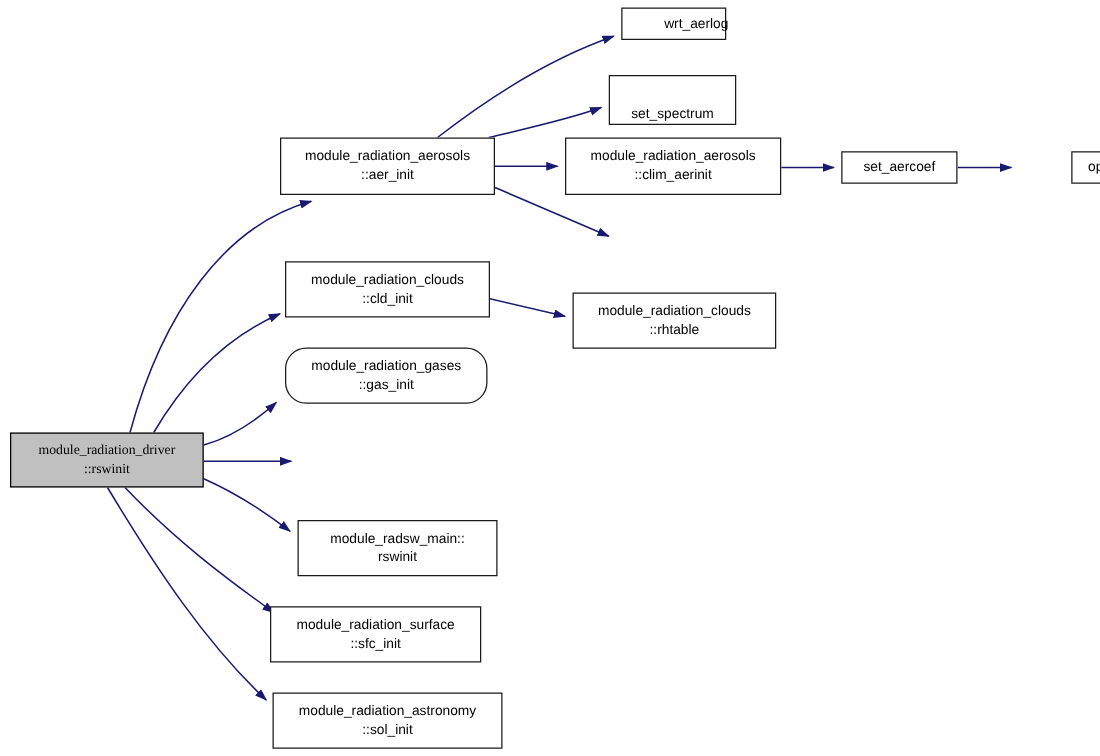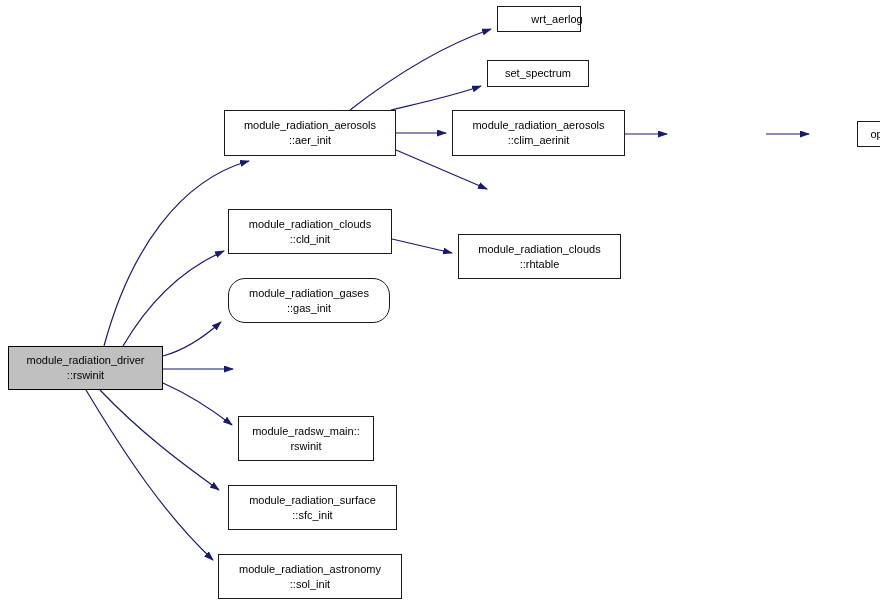--- a/index.html
+++ b/index.html
@@ -61,43 +61,46 @@
     <path class="edge" d="M86,390 C125,455 165,515 213,560" marker-end="url(#arrowhead)"></path>
     <path class="edge" d="M350,110 C395,75 445,45 491,29" marker-end="url(#arrowhead)"></path>
     <path class="edge" d="M391,110 C420,103 453,96 481,86" marker-end="url(#arrowhead)"></path>
     <path class="edge" d="M396,133 L446,133" marker-end="url(#arrowhead)"></path>
     <path class="edge" d="M396,150 L487,189" marker-end="url(#arrowhead)"></path>
     <path class="edge" d="M625,134 L667,134" marker-end="url(#arrowhead)"></path>
     <path class="edge" d="M766,134 L809,134" marker-end="url(#arrowhead)"></path>
     <path class="edge" d="M392,239 L452,253" marker-end="url(#arrowhead)"></path>
   </svg>
 
-  <div class="node root" style="left:8px;top:346px;width:155px;height:44px;">
+  <div class="node root" style="left:8px;top:346px;width:155px;height:44px;font-family:Liberation Serif, serif;">
     <div>module_radiation_driver</div>
     <div>::rswinit</div>
   </div>
 
   <div class="node" style="left:224px;top:110px;width:172px;height:46px;">
     <div>module_radiation_aerosols</div>
     <div>::aer_init</div>
   </div>
 
   <div class="node" style="left:497px;top:6px;width:84px;height:26px;padding-left:36px;">
     <div>wrt_aerlog</div>
   </div>
 
-  <div class="node" style="left:487px;top:60px;width:102px;height:27px;">
+  <div class="node" style="left:487px;top:60px;width:102px;height:40px;justify-content:flex-end;">
     <div>set_spectrum</div>
   </div>
 
   <div class="node" style="left:452px;top:110px;width:173px;height:46px;">
     <div>module_radiation_aerosols</div>
     <div>::clim_aerinit</div>
   </div>
 
+  <div class="node" style="left:673px;top:121px;width:93px;height:26px;">
+    <div>set_aercoef</div>
+  </div>
 
   <div class="node" style="left:815px;top:121px;width:60px;height:26px;margin-left:42px;">
     <div>optavg</div>
   </div>
 
 
   <div class="node" style="left:228px;top:209px;width:164px;height:45px;">
     <div>module_radiation_clouds</div>
     <div>::cld_init</div>
   </div>
@@ -106,26 +109,26 @@
     <div>module_radiation_clouds</div>
     <div>::rhtable</div>
   </div>
 
   <div class="node" style="left:228px;top:278px;width:162px;height:45px;border-radius:17px;">
     <div>module_radiation_gases</div>
     <div>::gas_init</div>
   </div>
 
 
-  <div class="node" style="left:238px;top:416px;width:136px;height:45px;">
+  <div class="node" style="left:238px;top:416px;width:160px;height:45px;">
     <div>module_radsw_main::</div>
     <div>rswinit</div>
   </div>
 
-  <div class="node" style="left:228px;top:485px;width:169px;height:45px;">
+  <div class="node" style="left:216px;top:485px;width:169px;height:45px;">
     <div>module_radiation_surface</div>
     <div>::sfc_init</div>
   </div>
 
   <div class="node" style="left:218px;top:554px;width:184px;height:45px;">
     <div>module_radiation_astronomy</div>
     <div>::sol_init</div>
   </div>
 
 </div>

